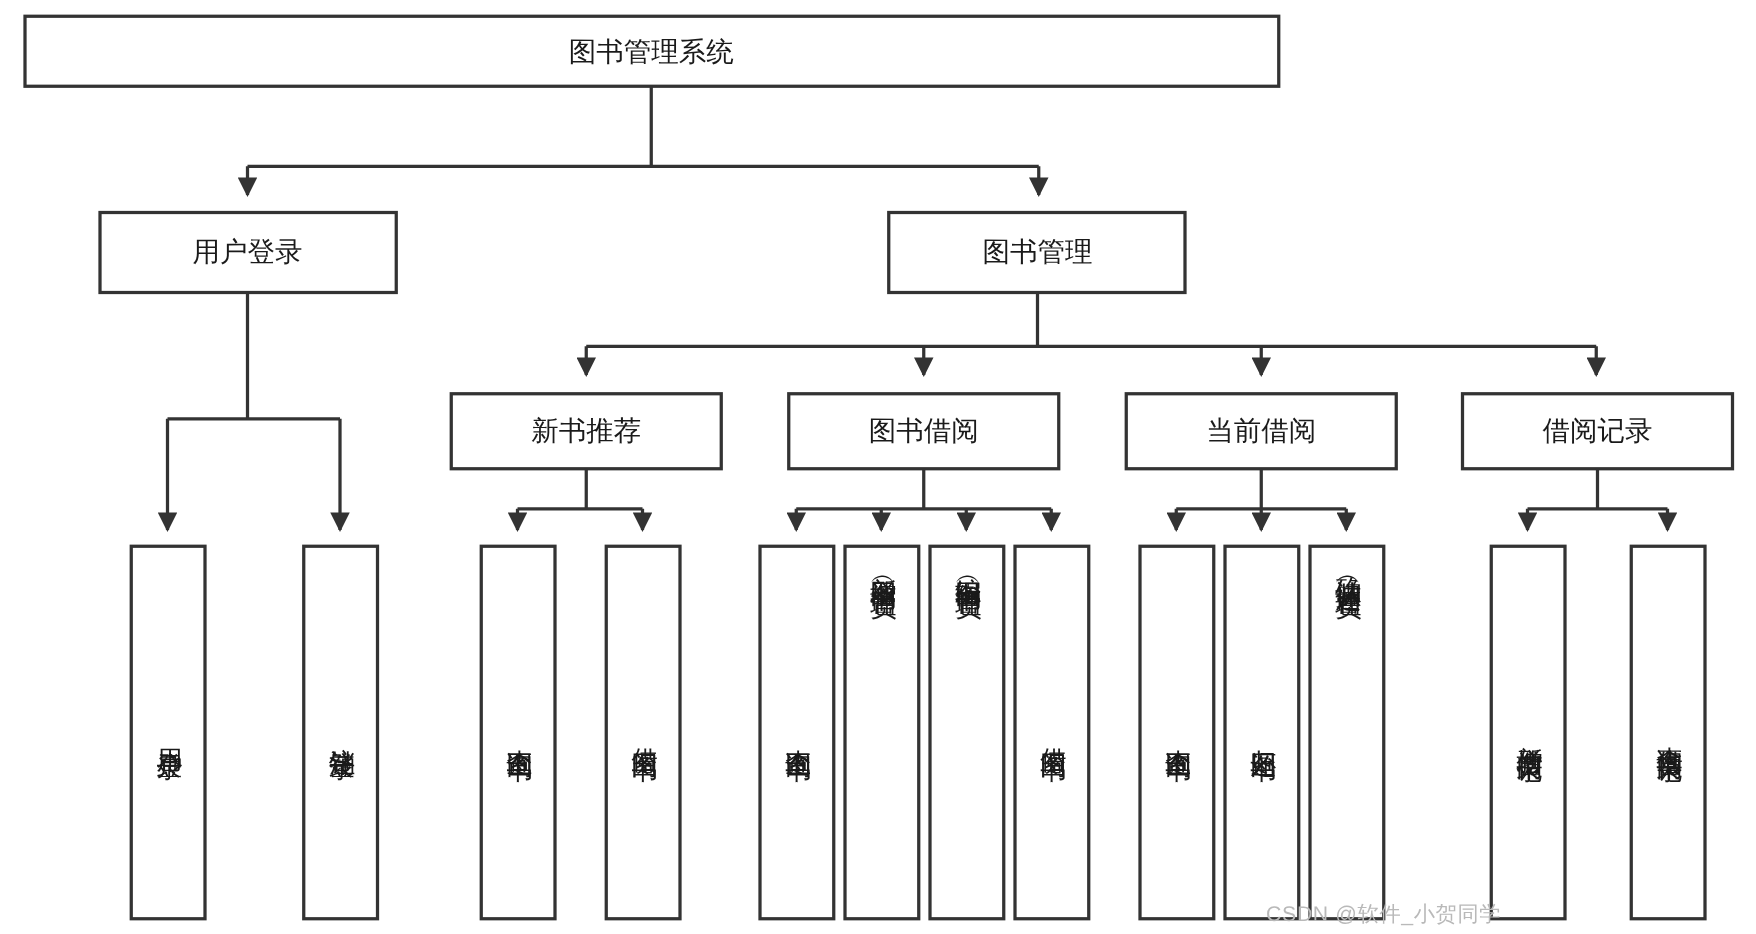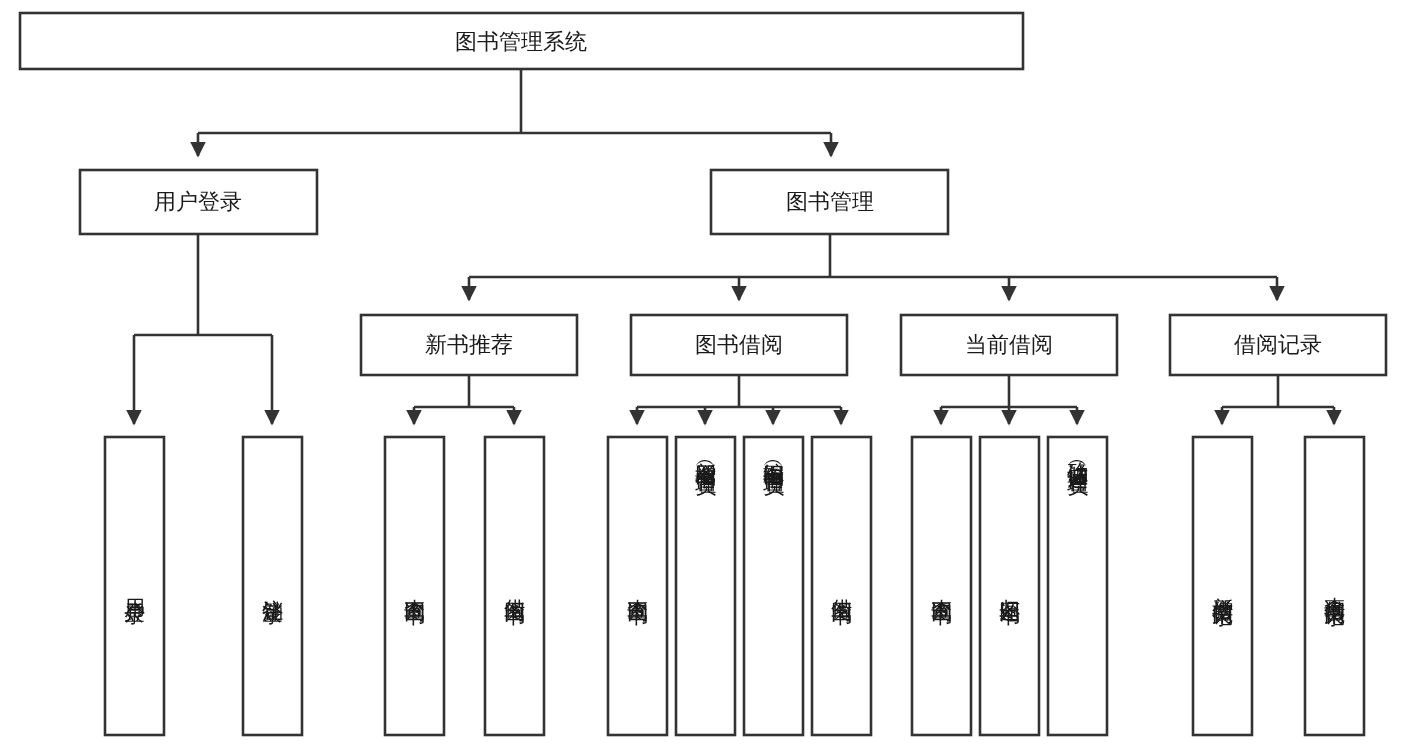--- a/index.html
+++ b/index.html
@@ -207,14 +207,15 @@
   <div class="leaf-label" style="left:744px; top:445px; width:59px; height:290px;">编辑图书（管理员）</div>
   <div class="leaf-label" style="left:812px; top:437px; width:59px; height:298px; justify-content:center;">借阅图书</div>
 
   <div class="leaf-label" style="left:912px; top:437px; width:59px; height:298px; justify-content:center;">查询图书</div>
   <div class="leaf-label" style="left:980px; top:437px; width:59px; height:298px; justify-content:center;">归还图书</div>
   <div class="leaf-label" style="left:1048px; top:445px; width:59px; height:290px;">确认归还（管理员）</div>
 
   <div class="leaf-label" style="left:1193px; top:437px; width:59px; height:298px; justify-content:center;">新增借阅记录</div>
   <div class="leaf-label" style="left:1305px; top:437px; width:59px; height:298px; justify-content:center;">查询借阅记录</div>
 
+  <div class="watermark">CSDN @软件_小贺同学</div>
 
 </div>
 
 </body></html>

